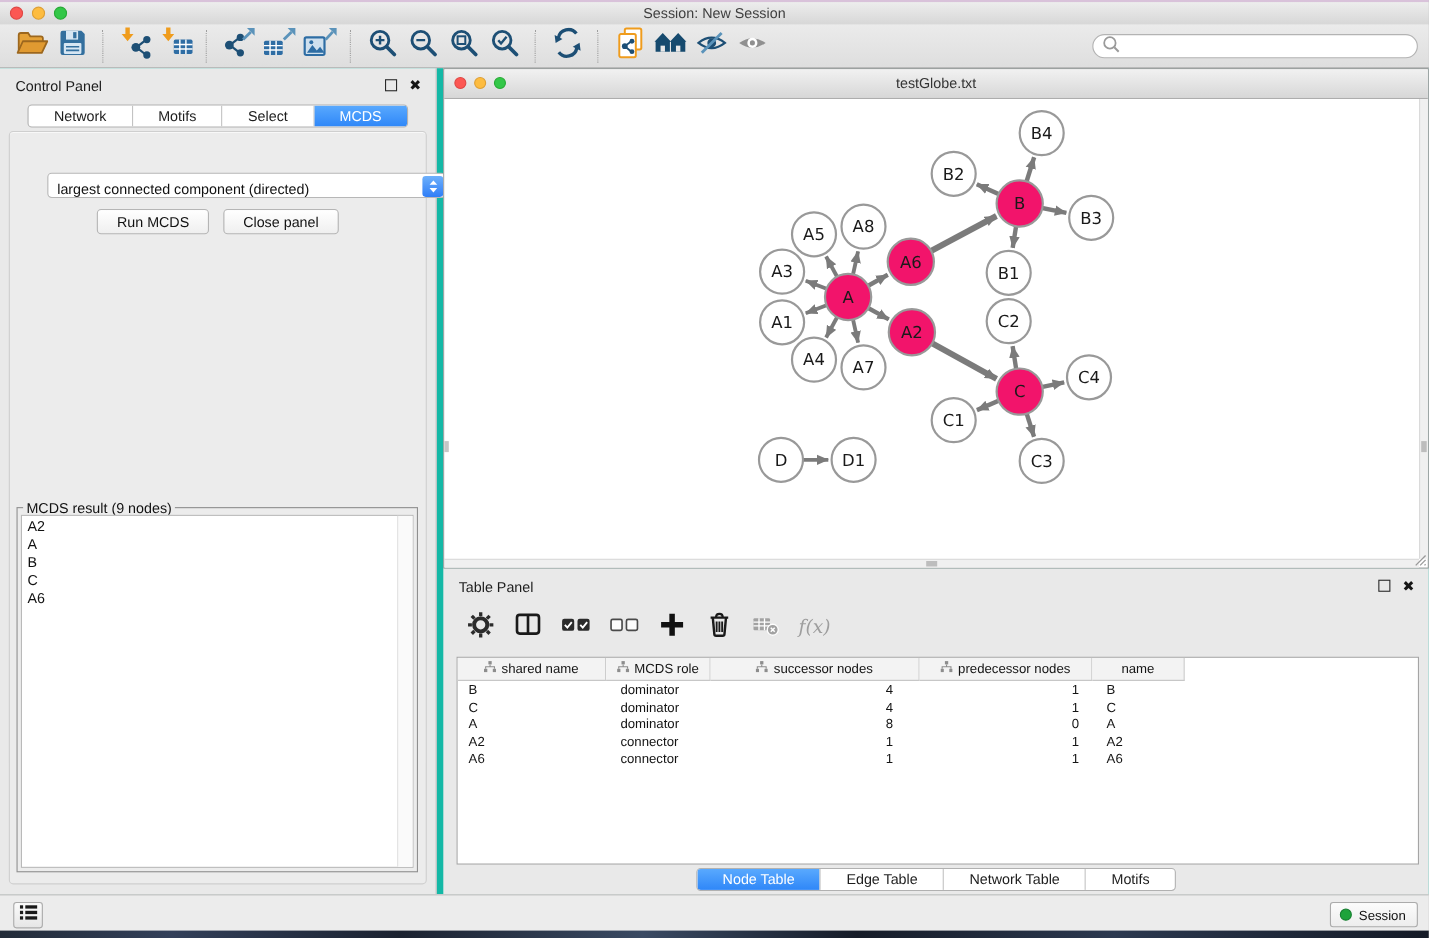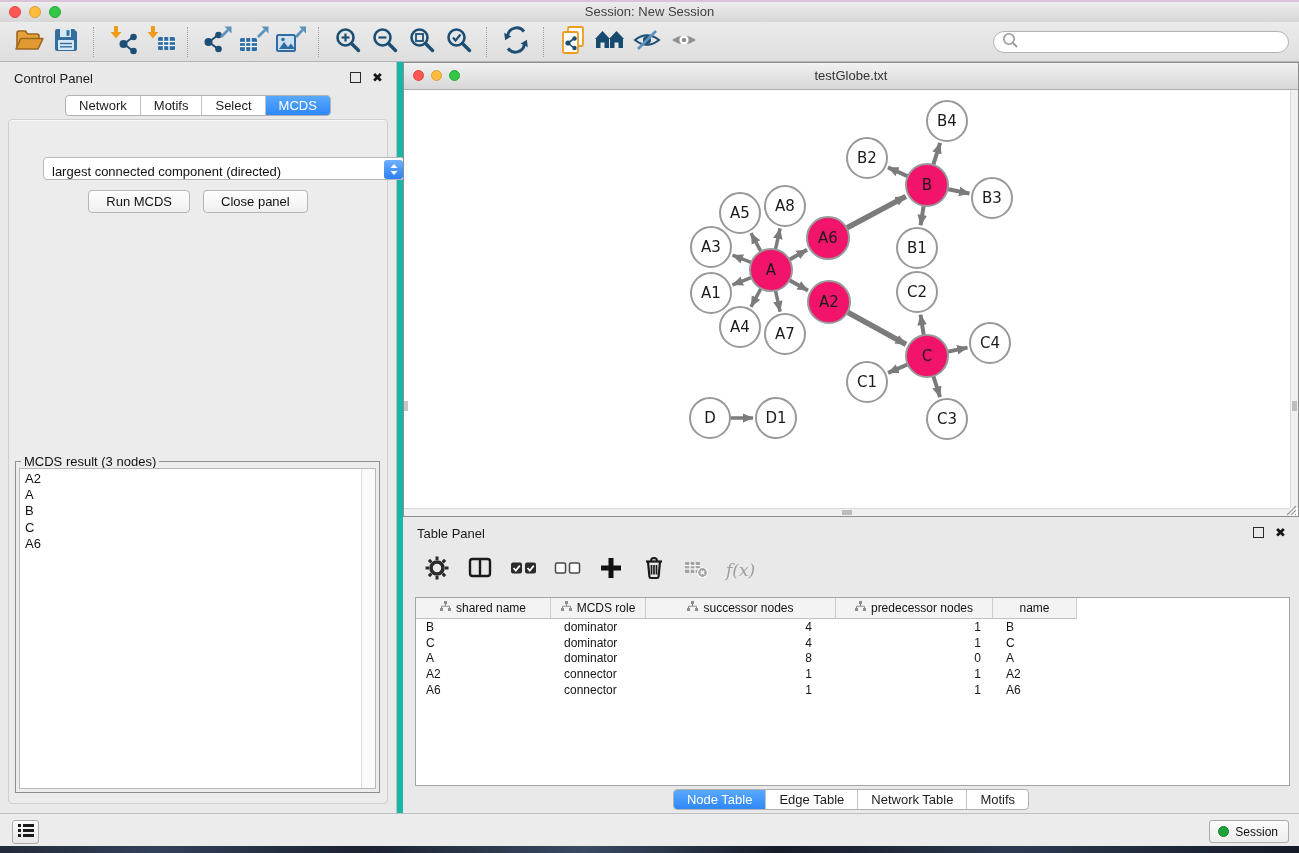--- a/index.html
+++ b/index.html
@@ -23,21 +23,21 @@
   
   .main{position:absolute;left:0;top:62px;width:100%;height:751px;background:#14b8a6;}
   
   .cpanel{position:absolute;left:0;top:0;width:397px;height:100%;background:#e9e9e9;border-right:1px solid #c0c0c0;box-sizing:border-box;}
   .panel-title{position:absolute;left:14px;top:9px;font-size:13px;color:#1c1c1c;}
   .win-btns{position:absolute;right:13px;top:10px;display:flex;gap:11px;align-items:center;}
   .float-ico{width:9px;height:9px;border:1.5px solid #2a2a2a;display:inline-block;box-sizing:content-box;}
   .close-ico{font-size:13px;font-weight:bold;color:#151515;line-height:11px;}
   .cp-tabs-wrap{position:absolute;top:33px;left:0;width:100%;display:flex;justify-content:center;}
   .segmented{display:inline-flex;border:1px solid #b1b1b1;border-radius:4px;overflow:hidden;background:#fff;height:21px;box-sizing:border-box;}
-  .seg-tab{padding:0 13px;font-size:13px;color:#1c1c1c;line-height:19px;border-right:1px solid #c3c3c3;white-space:nowrap;}
+  .seg-tab{padding:0 23px;font-size:13px;color:#1c1c1c;line-height:19px;border-right:1px solid #c3c3c3;white-space:nowrap;}
   .seg-tab:last-child{border-right:0;}
   .seg-tab.active{background:linear-gradient(#59a9fe,#2f87f8);color:#fff;}
   .cp-group{position:absolute;left:8px;right:8px;top:57px;bottom:9px;background:#ececec;border:1px solid #cfcfcf;border-radius:4px;box-shadow:inset 0 1px 0 #f8f8f8;}
   .opt-label{position:absolute;top:14px;width:100%;text-align:center;font-size:13px;color:#111;}
   .criterion{position:absolute;left:34px;top:37px;width:362px;height:23px;background:#fff;border:1px solid #b7b7b7;border-radius:4px;box-sizing:border-box;display:flex;align-items:flex-end;}
   .criterion .val{flex:1;font-size:13px;color:#111;padding-left:8px;white-space:nowrap;overflow:hidden;}
   .spinner{width:19px;height:19px;margin-right:1px;border-radius:3px;background:linear-gradient(#6db0fb,#2f7ef7);display:flex;align-items:center;justify-content:center;flex:none;}
   .btn-row{position:absolute;top:70px;width:100%;display:flex;justify-content:center;gap:13px;}
   .pbtn{height:23px;padding:0 17px;background:linear-gradient(#ffffff,#efefef);border:1px solid #b5b5b5;border-radius:4px;font-size:13px;color:#111;display:flex;align-items:center;font-family:inherit;}
   .fieldset{position:absolute;left:6px;right:7px;top:341px;bottom:10px;border:1px solid #8f8f8f;background:#ececec;}
@@ -288,21 +288,21 @@
                 <path d="M2.5,5 L6,1 L9.5,5 Z" fill="#fff"></path>
                 <path d="M2.5,8 L6,12 L9.5,8 Z" fill="#fff"></path>
               </svg>
             </span>
         </div>
         <div class="btn-row">
           <button class="pbtn">Run MCDS</button>
           <button class="pbtn">Close panel</button>
         </div>
         <div class="fieldset">
-          <span class="legend">MCDS result (3 nodes)</span>
+          <span class="legend">MCDS result (9 nodes)</span>
           <div class="mcds-listwrap">
             <div class="mcds-list" id="mcds-list">
                 <div class="mcds-item">A2</div>
                 <div class="mcds-item">A</div>
                 <div class="mcds-item">B</div>
                 <div class="mcds-item">C</div>
                 <div class="mcds-item">A6</div>
               </div>
             <div class="mcds-scroll"></div>
           </div>

